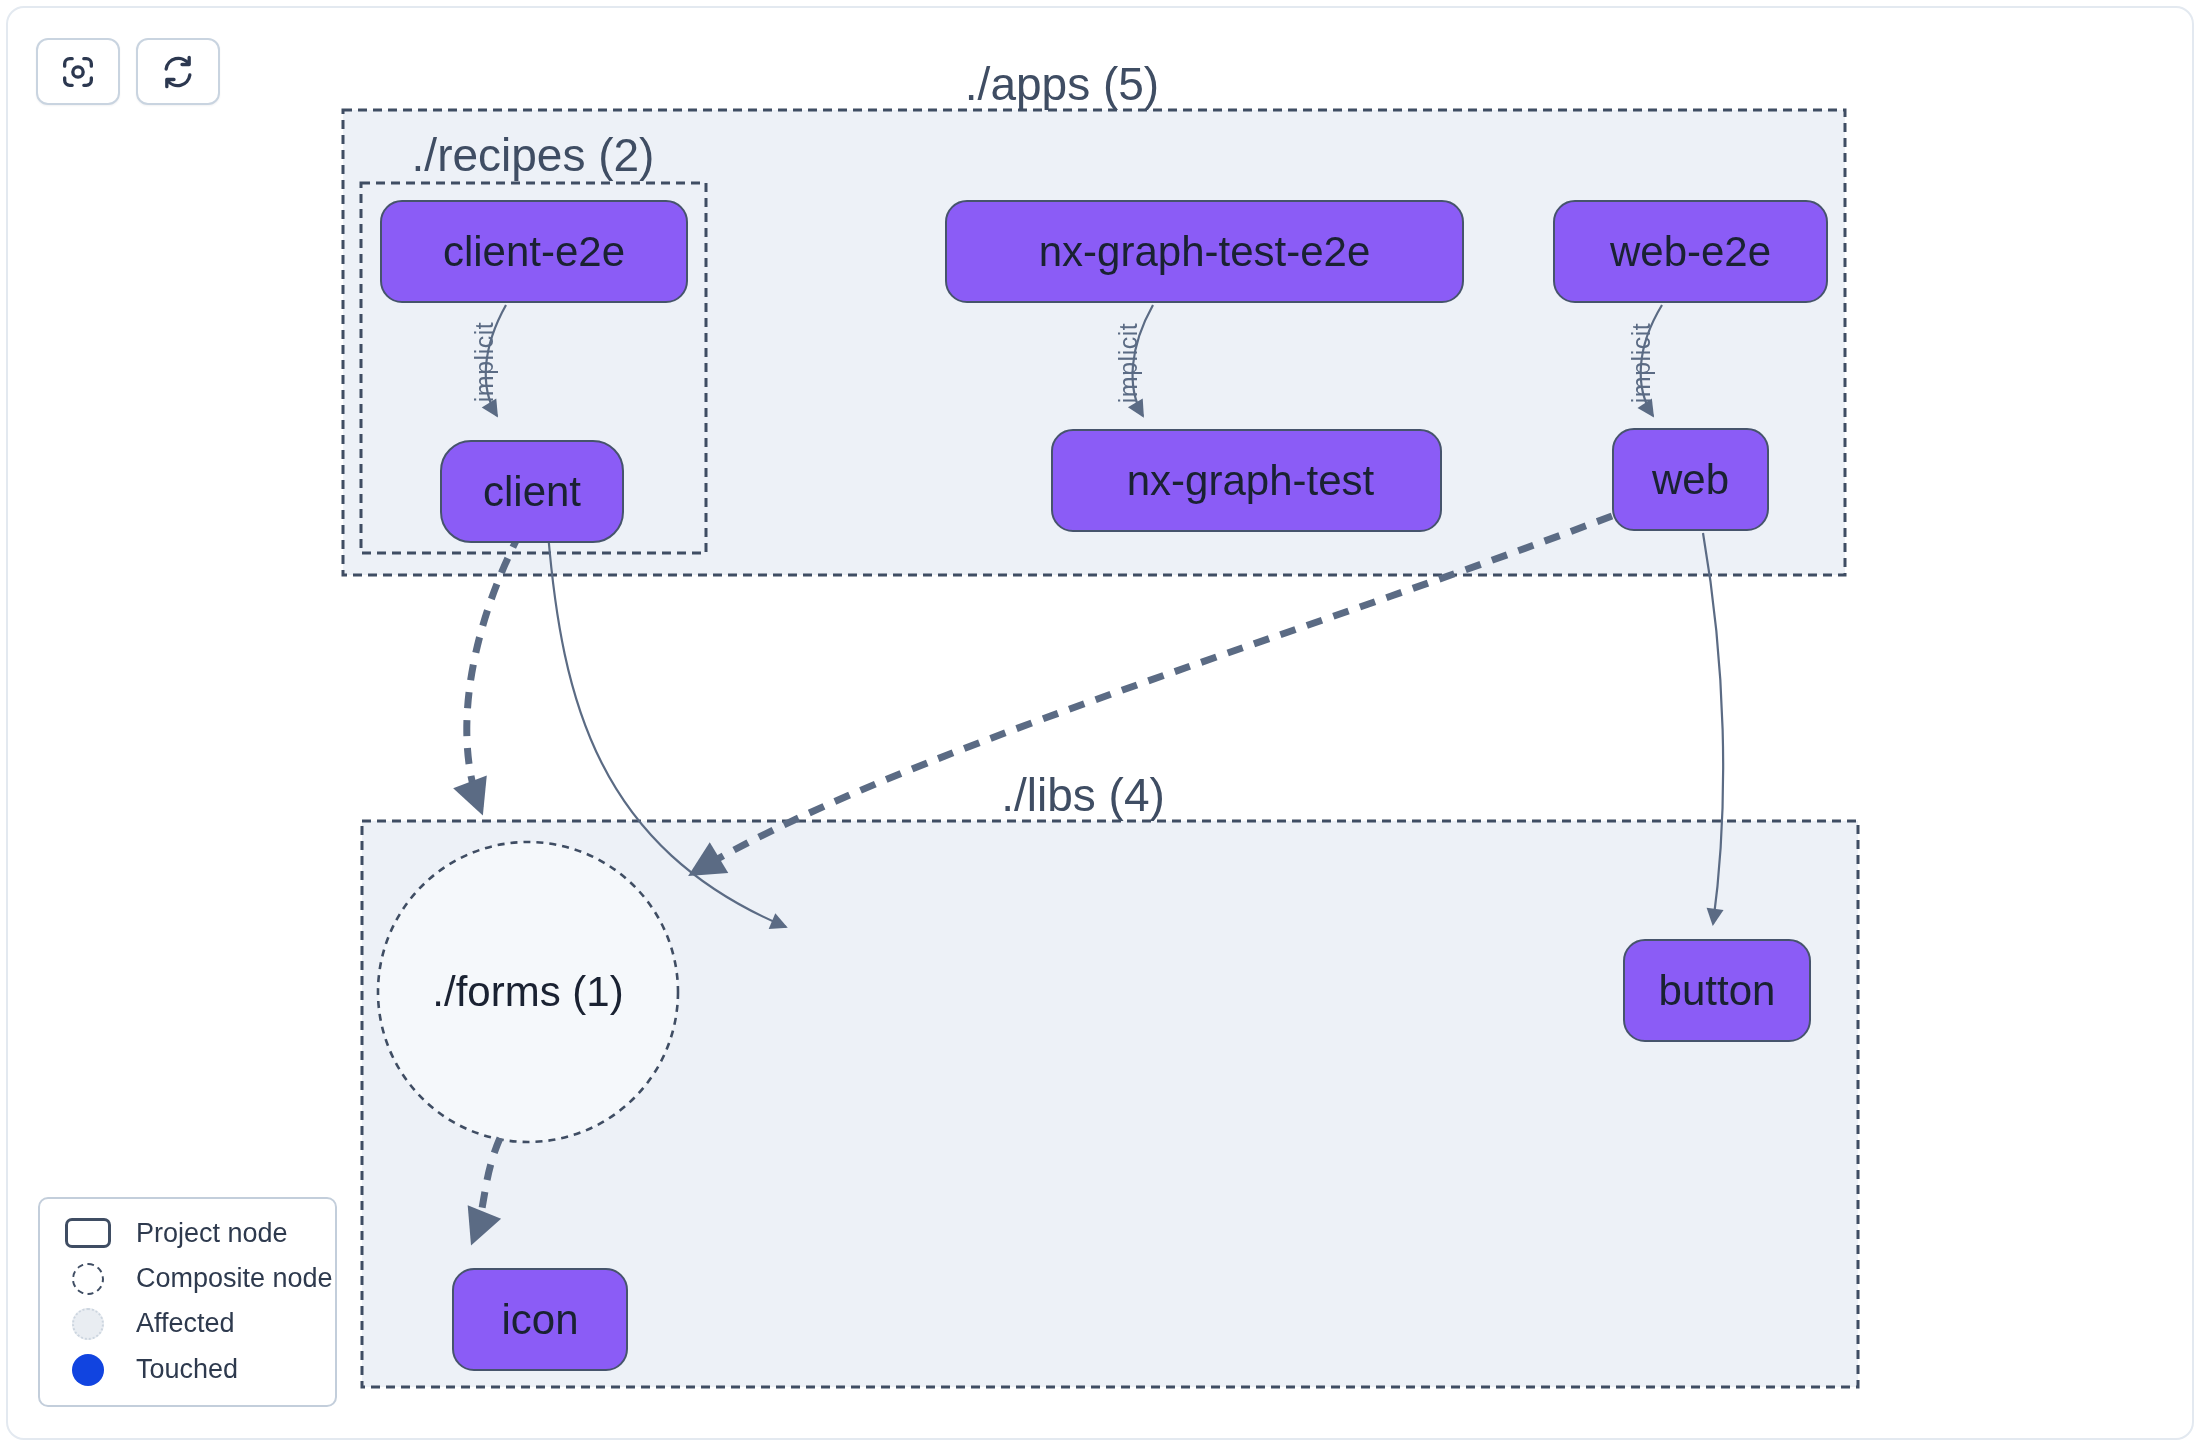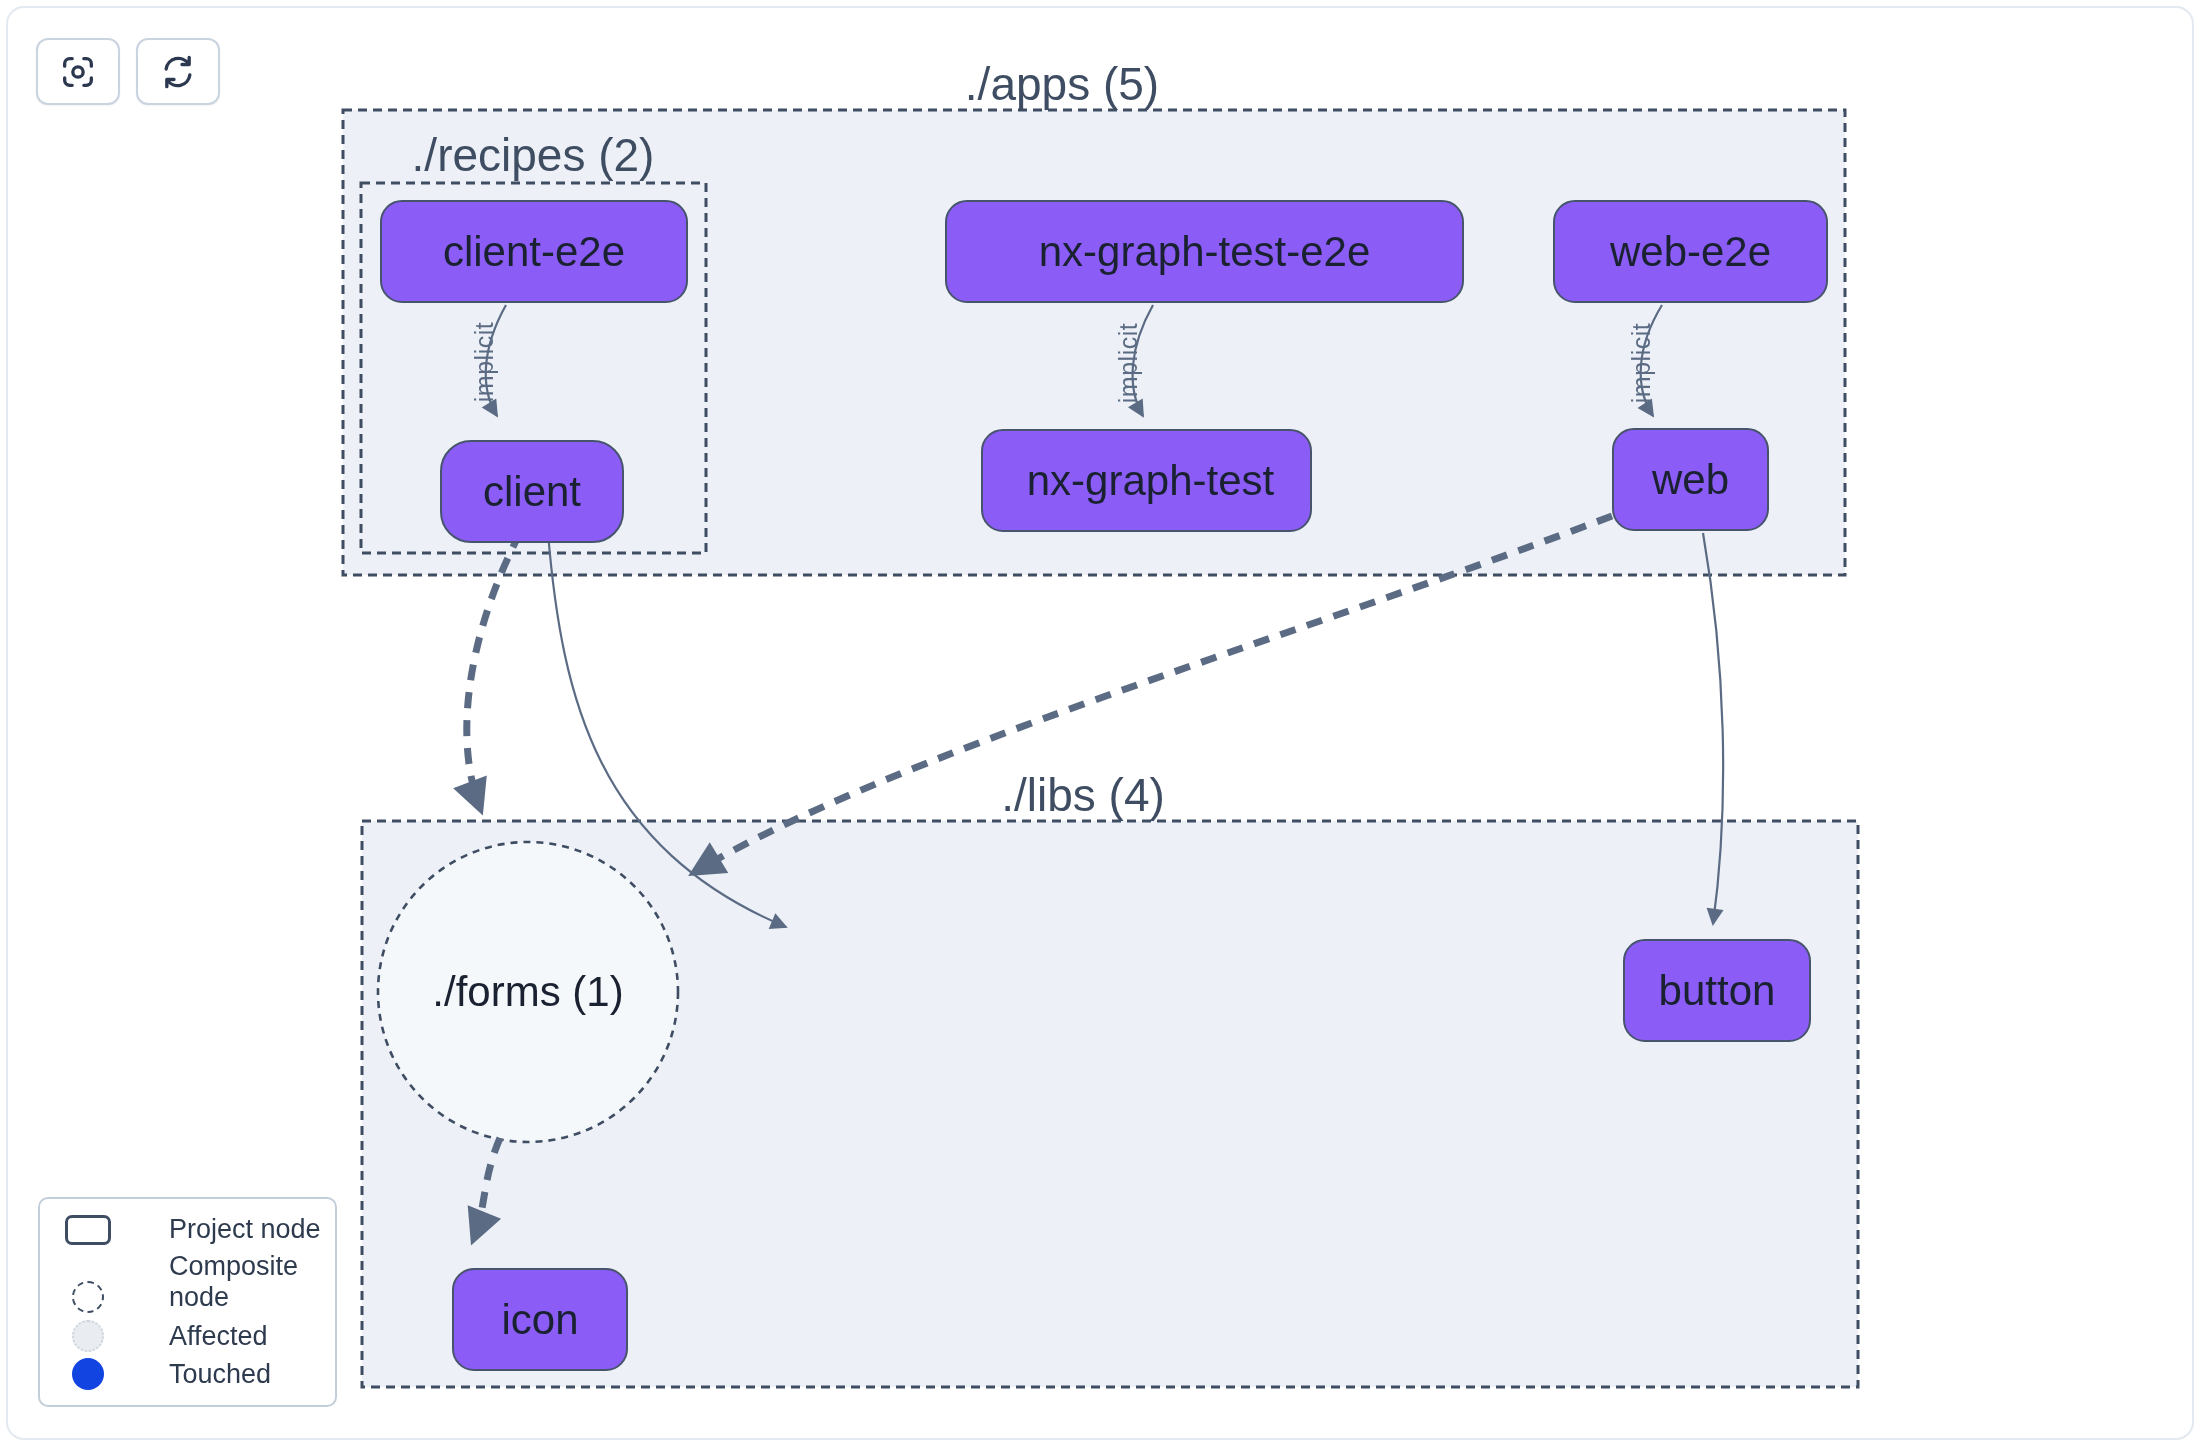--- a/index.html
+++ b/index.html
@@ -41,21 +41,21 @@
   .edge-label{
     position:absolute;transform:translate(-50%,-50%) rotate(-90deg);
     color:#5b6b84;font-size:25px;letter-spacing:0.5px;white-space:nowrap;
   }
   
   .legend{
     position:absolute;left:38px;top:1197px;width:299px;height:210px;box-sizing:border-box;
     background:#ffffff;border:2px solid #c3cedb;border-radius:10px;
     display:flex;flex-direction:column;justify-content:space-around;padding:12px 0;
   }
-  .legend-row{display:flex;align-items:flex-end;gap:33px;}
+  .legend-row{display:flex;align-items:flex-start;}
   .legend-icon-cell{width:96px;display:flex;align-items:center;justify-content:center;flex:0 0 96px;}
   .legend-text{font-size:27px;color:#2e3a4e;}
   .li-project{width:46px;height:30px;border:3px solid #3f4d63;border-radius:7px;background:#ffffff;box-sizing:border-box;}
   .li-composite{width:32px;height:32px;border:2.5px dashed #3f4d63;border-radius:50%;box-sizing:border-box;}
   .li-affected{width:32px;height:32px;border:2px dotted #ccd5df;border-radius:50%;background:#e9edf2;box-sizing:border-box;}
   .li-touched{width:32px;height:32px;border-radius:50%;background:#1144e0;}
 </style>
 </head>
 <body>
 
@@ -112,21 +112,21 @@
   <div class="group-label" style="left:1083px;top:769px;">./libs (4)</div>
   <div class="forms-label" style="left:528px;top:992px;">./forms (1)</div>
 
   <div class="edge-label" style="left:484px;top:362px;">implicit</div>
   <div class="edge-label" style="left:1128px;top:363px;">implicit</div>
   <div class="edge-label" style="left:1641px;top:363px;">implicit</div>
 
   <div class="node" style="left:380px;top:200px;width:308px;">client-e2e</div>
   <div class="node" style="left:440px;top:440px;width:184px;border-radius:31px;">client</div>
   <div class="node" style="left:945px;top:200px;width:519px;">nx-graph-test-e2e</div>
-  <div class="node" style="left:981px;top:429px;width:331px;padding-left:8px;">nx-graph-test</div>
+  <div class="node" style="left:1051px;top:429px;width:391px;padding-left:8px;">nx-graph-test</div>
   <div class="node" style="left:1553px;top:200px;width:275px;">web-e2e</div>
   <div class="node" style="left:1612px;top:428px;width:157px;">web</div>
   <div class="node" style="left:1623px;top:939px;width:188px;">button</div>
   <div class="node" style="left:452px;top:1268px;width:176px;">icon</div>
 
   <div class="legend">
     <div class="legend-row">
       <div class="legend-icon-cell">
           <div class="li-project"></div>
         </div>

